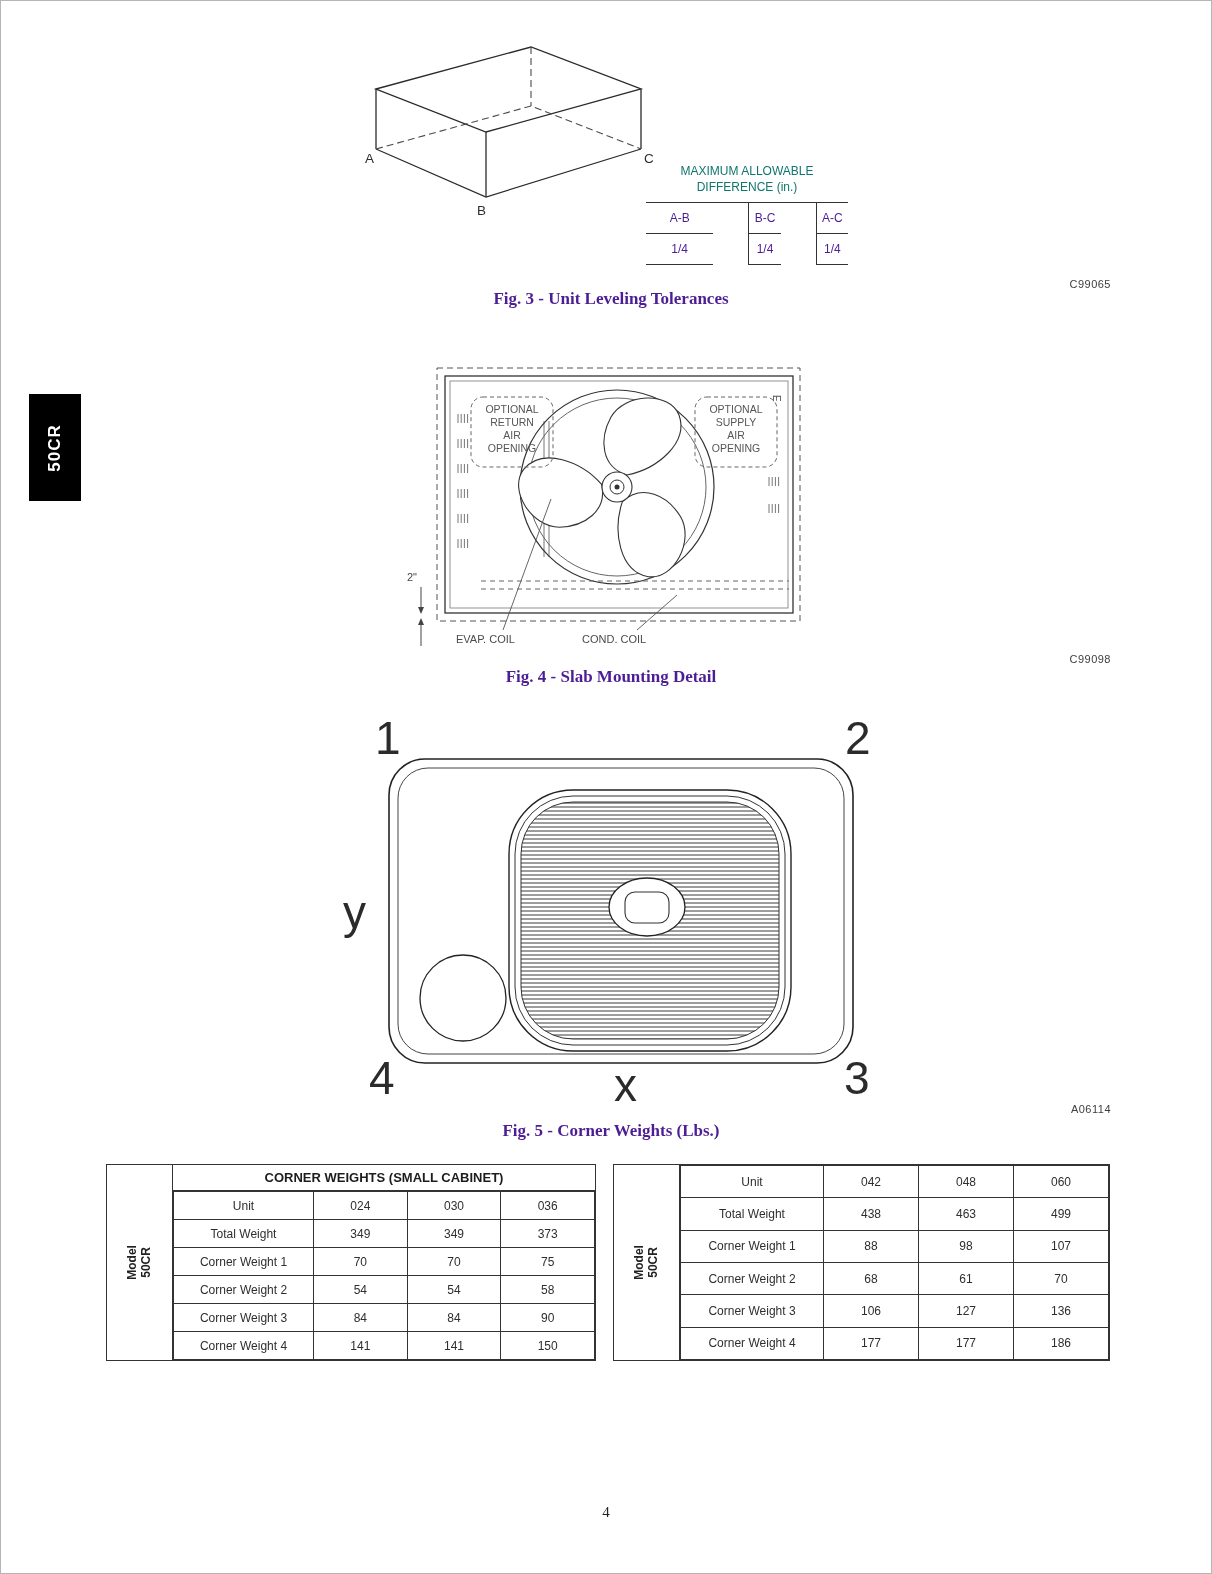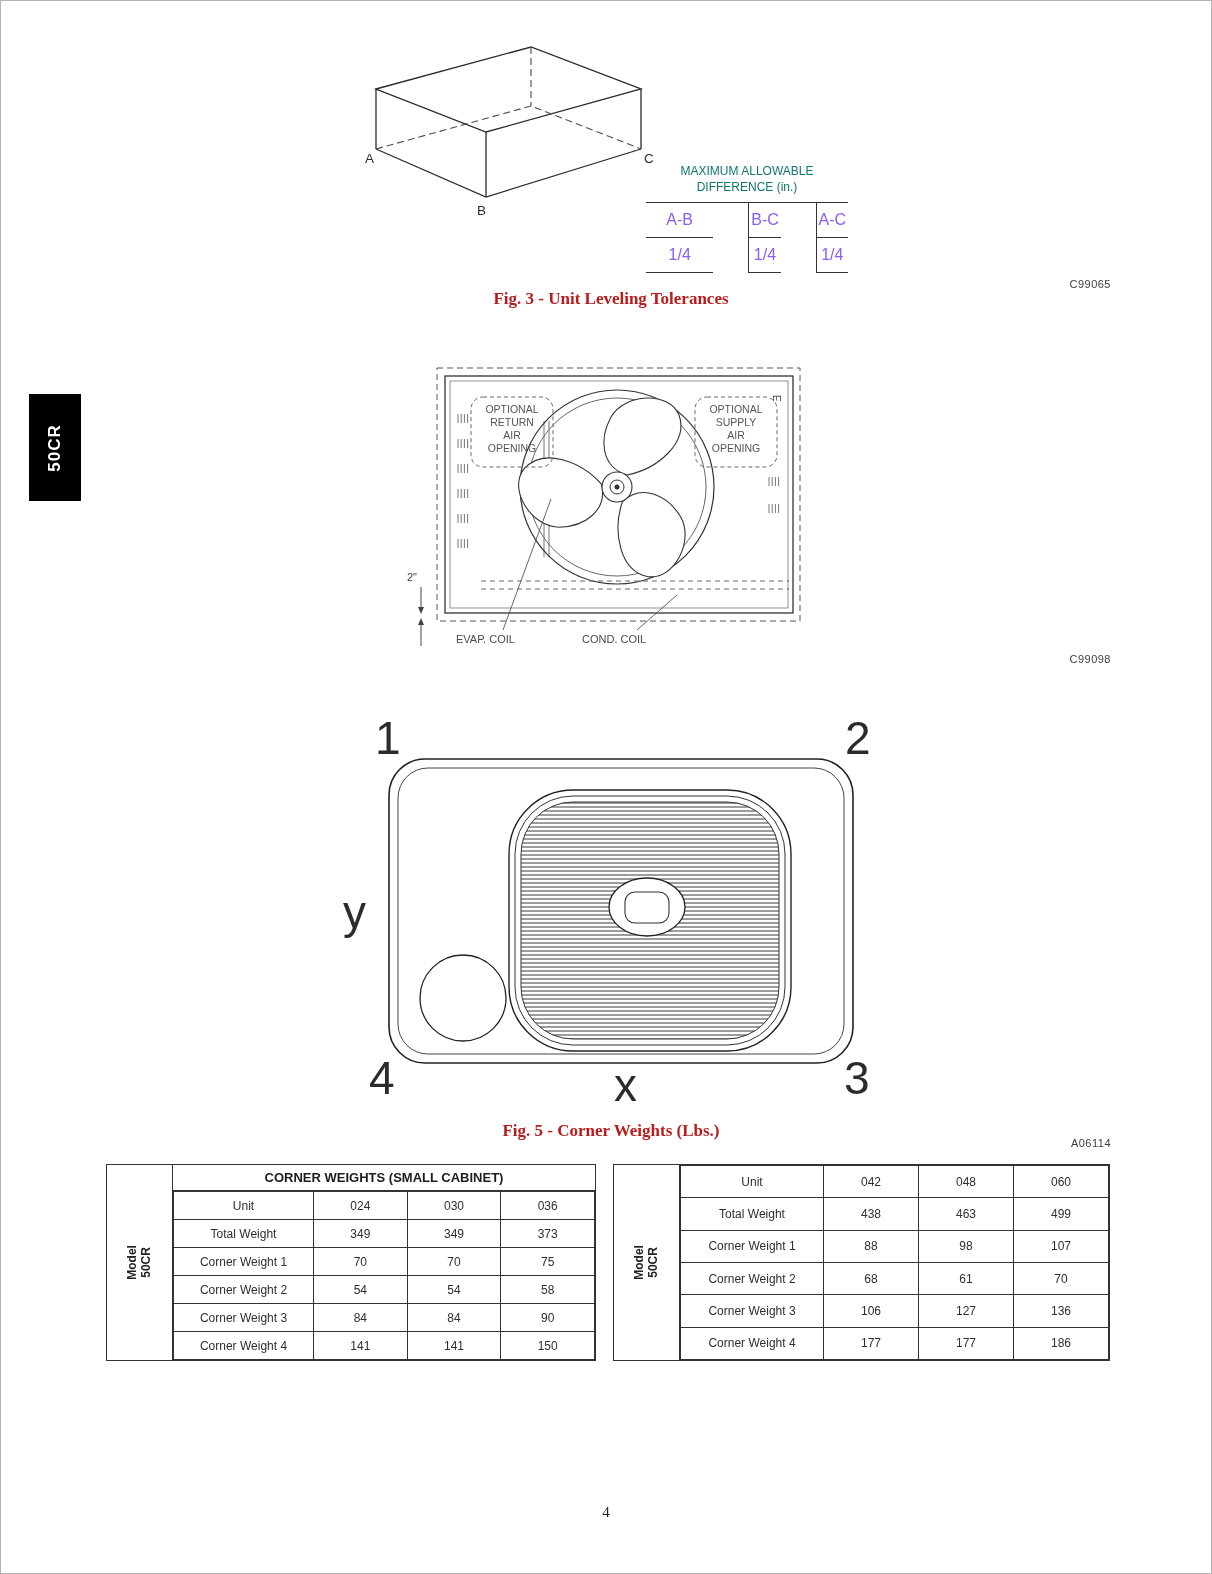--- a/index.html
+++ b/index.html
@@ -7,40 +7,40 @@
   .page {
     position:relative; width:1212px; height:1574px; margin:0 auto;
     background:#ffffff; border:1px solid #b5b5b5; overflow:hidden;
     color:#222;
   }
   .abs { position:absolute; }
 
   
   .fig-caption {
     left:10px; right:0; text-align:center;
-    font-family:"Liberation Serif", serif; font-weight:bold; font-size:17px; color:#b91c1c;
+    font-family:"Liberation Serif", serif; font-weight:bold; font-size:17px; color:#4c1d95;
   }
   .fig-code { width:80px; text-align:right; font-size:11px; color:#3d3d3d; letter-spacing:.5px; }
 
   
   .side-tab {
     left:28px; top:393px; width:52px; height:107px; background:#000;
     display:flex; align-items:center; justify-content:center;
   }
   .side-tab span {
     transform:rotate(-90deg); color:#fff; font-weight:bold; font-size:17px; letter-spacing:1px;
     white-space:nowrap;
   }
 
   
   .tol-wrap { left:645px; top:162px; width:202px; }
   .tol-title { text-align:center; font-size:12px; color:#0f766e; line-height:1.35; margin-bottom:7px; }
   .tol-grid { display:grid; grid-template-columns:1fr 1fr 1fr; border-top:1.5px solid #333; }
   .tol-cell {
-    text-align:center; font-size:16px; color:#8b5cf6;
+    text-align:center; font-size:12px; color:#4c1d95;
     padding:8px 0; border-bottom:1.5px solid #333;
   }
   .tol-cell.vline { border-left:1.5px solid #333;margin-left:35px; }
 
   
   .wtables { left:105px; top:1163px; width:1005px; display:flex; gap:17px; }
   .wblock { display:flex; border:1.5px solid #333; background:#fff; }
   .wblock.small { width:490px; }
   .wblock.large { width:497px; }
   .model-cell {
@@ -216,20 +216,21 @@
       <polygon points="17,266 23,266 20,259" fill="#444"></polygon>
     </g>
 
     <line x1="102" y1="271" x2="150" y2="140" stroke="#555" stroke-width="0.9"></line>
     <line x1="236" y1="271" x2="276" y2="236" stroke="#555" stroke-width="0.9"></line>
     <text x="55" y="284" font-size="11" fill="#4a4a4a">EVAP. COIL</text>
     <text x="181" y="284" font-size="11" fill="#4a4a4a">COND. COIL</text>
   </svg>
 
   <div class="abs fig-code" style="left:1030px; top:652px;">C99098</div>
+  <div class="abs fig-caption" style="top:666px;">Fig. 4 - Slab Mounting Detail</div>
 
   <svg class="abs" style="left:330px; top:700px;" width="560" height="415" viewBox="0 0 560 415">
     <defs>
       <pattern id="grillePat" width="4" height="4" patternUnits="userSpaceOnUse">
         <path d="M0,2 H4" stroke="#3a3a3a" stroke-width="1"></path>
       </pattern>
     </defs>
 
     <rect x="58" y="58" width="464" height="304" rx="36" fill="none" stroke="#222" stroke-width="1.6"></rect>
     <rect x="67" y="67" width="446" height="286" rx="30" fill="none" stroke="#444" stroke-width="1"></rect>
@@ -250,21 +251,21 @@
     <g font-size="46" fill="#2b2b2b">
       <text x="44" y="53">1</text>
       <text x="514" y="53">2</text>
       <text x="513" y="393">3</text>
       <text x="38" y="393">4</text>
       <text x="12" y="227">y</text>
       <text x="283" y="400">x</text>
     </g>
   </svg>
 
-  <div class="abs fig-code" style="left:1030px; top:1136px;">A06114</div>
+  <div class="abs fig-code" style="left:1030px; top:1102px;">A06114</div>
   <div class="abs fig-caption" style="top:1120px;">Fig. 5 - Corner Weights (Lbs.)</div>
 
   <div class="abs wtables">
 
     <div class="wblock small">
       <div class="model-cell">
         <div class="model-rot">
           <div>Model</div>
           <div>50CR</div>
         </div>

